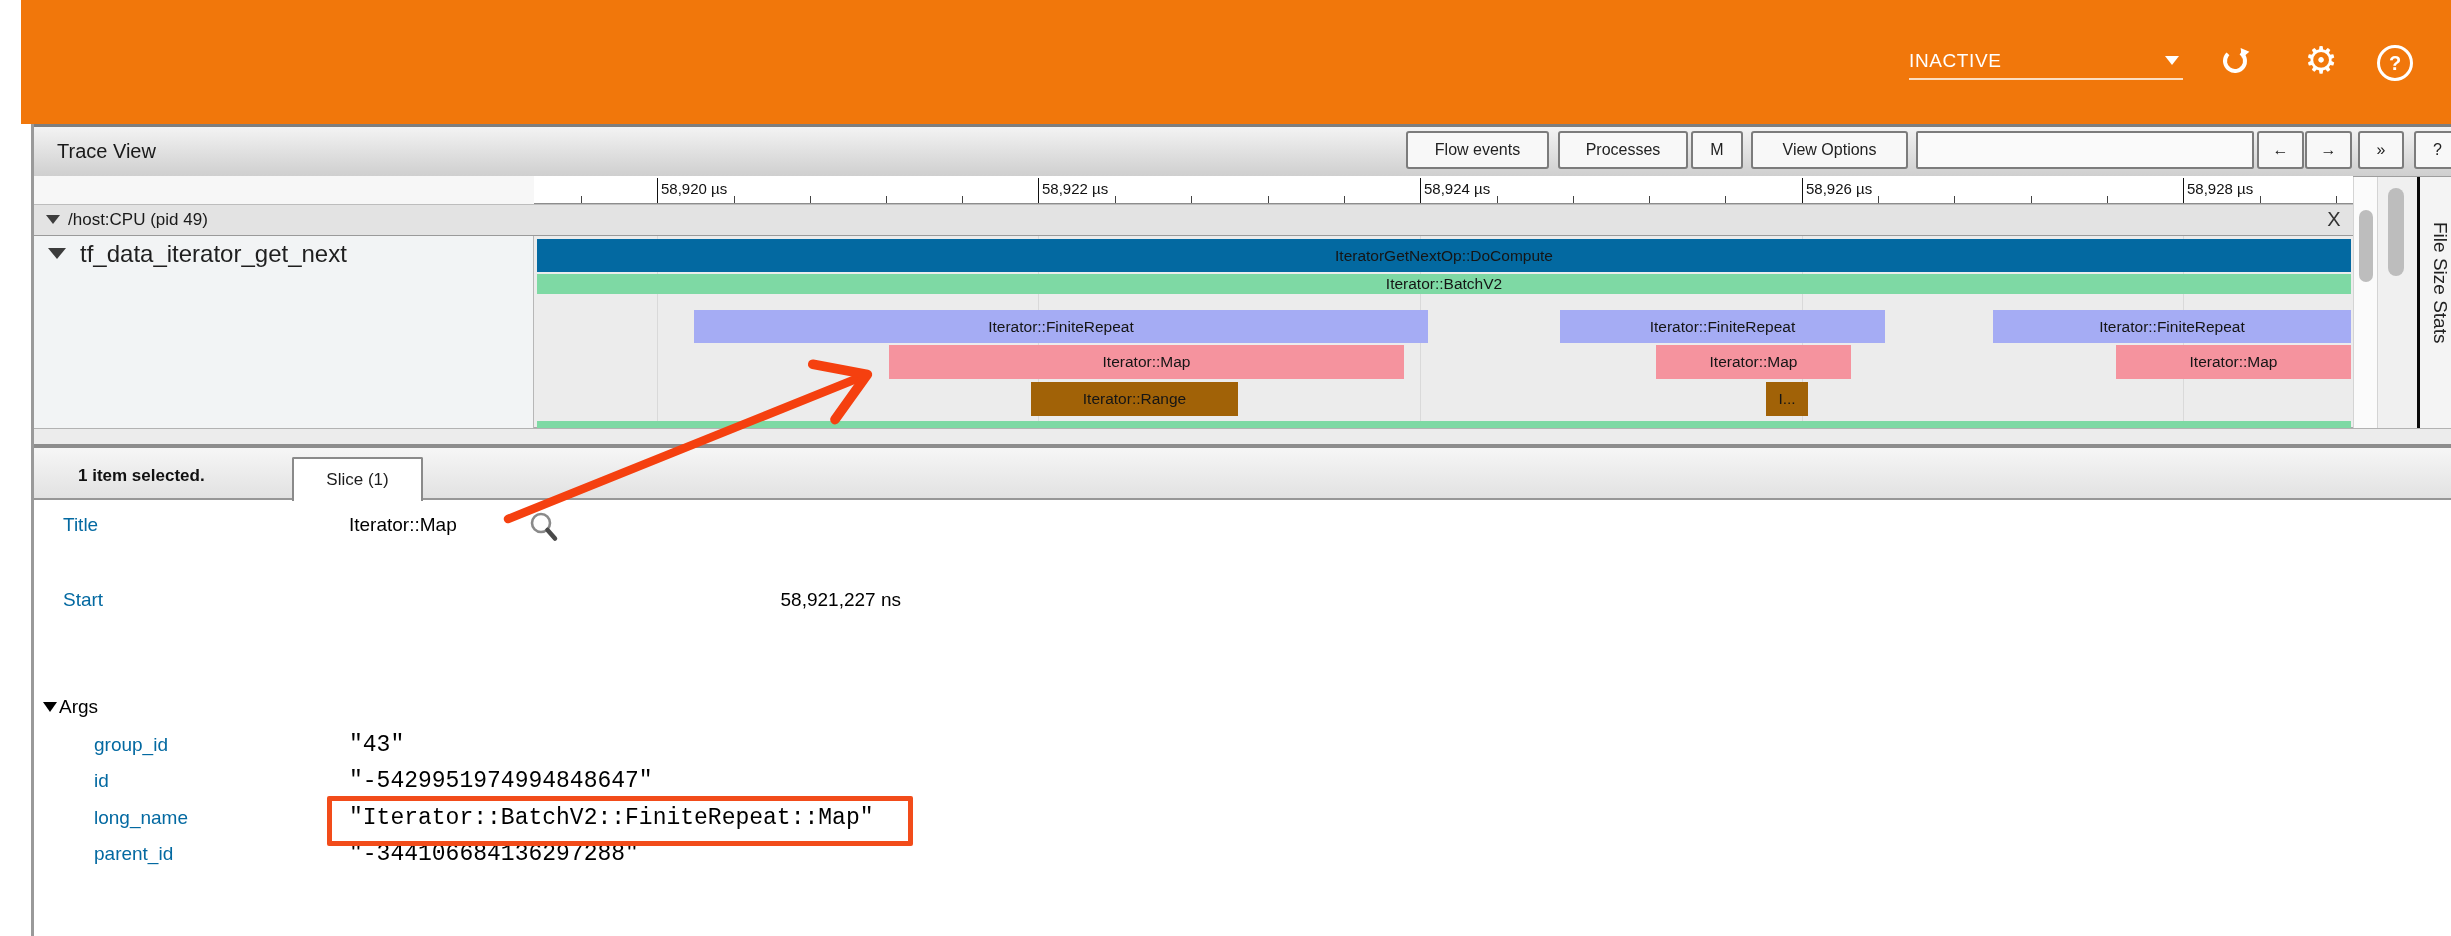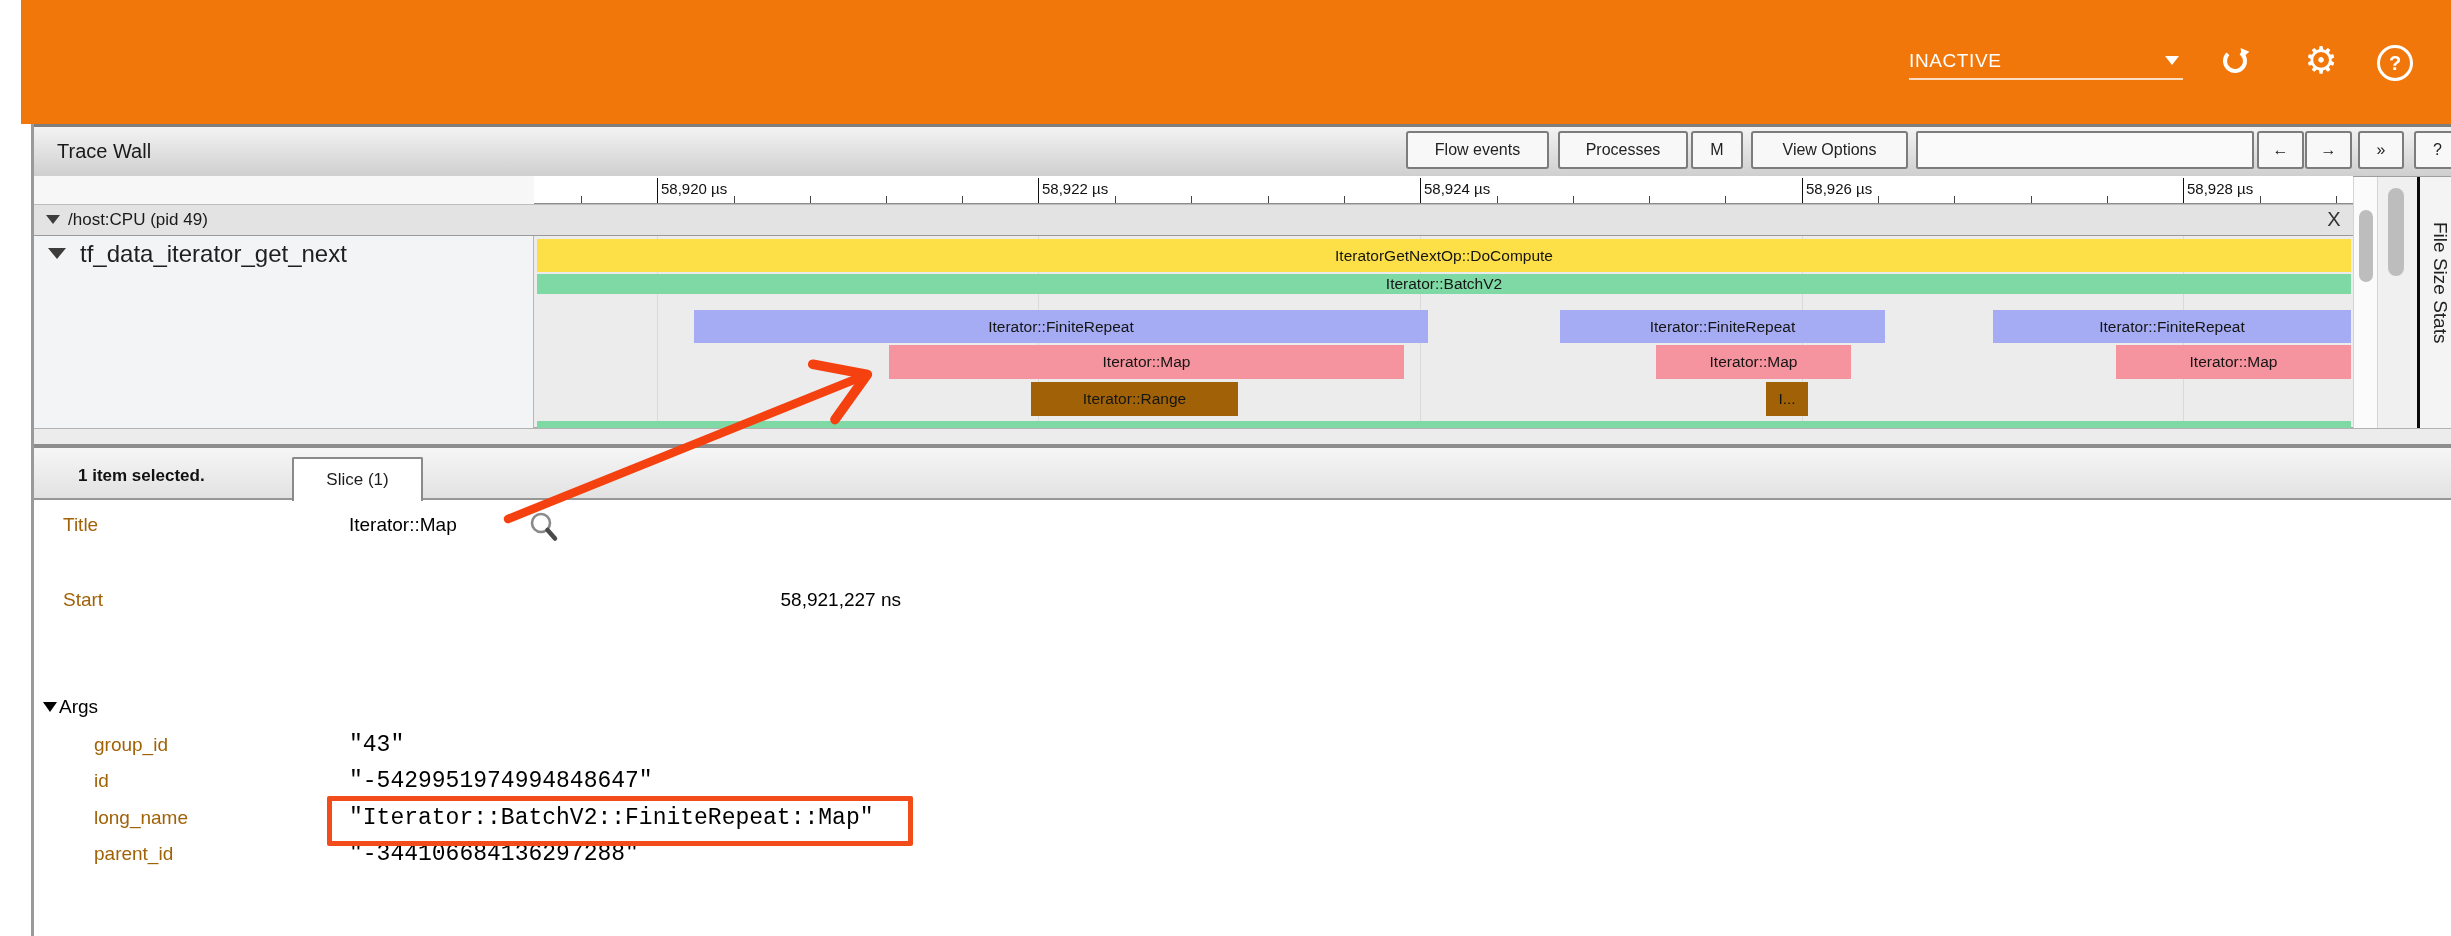--- a/index.html
+++ b/index.html
@@ -48,21 +48,21 @@
   .xbtn{left:2300px;top:206px;width:26px;height:26px;font-size:20px;color:#333;
         display:flex;align-items:center;justify-content:center;cursor:pointer;}
 
   
   .names-panel{left:13px;top:236px;width:500px;height:192px;background:#f2f4f5;border-right:1px solid #b7b7b7;box-sizing:border-box;}
   .track-label{left:59px;top:240px;font-size:24px;color:#1f1f1f;}
   .timeline{left:513px;top:236px;width:1819px;height:192px;background:#ececec;border-bottom:1px solid #a9a9a9;box-sizing:border-box;}
   .gridline{position:absolute;top:236px;width:1px;height:192px;background:#d9d9d9;}
   .bar{position:absolute;font-size:15.5px;color:#151515;display:flex;align-items:center;
        justify-content:center;overflow:hidden;white-space:nowrap;cursor:pointer;}
-  .c-magenta{background:#fde047;} .c-green{background:#7ED9A4;} .c-blue{background:#A5ACF4;}
+  .c-magenta{background:#0369a1;} .c-green{background:#7ED9A4;} .c-blue{background:#A5ACF4;}
   .c-pink{background:#F5939E;} .c-lightgreen{background:#a16207;}
 
   
   .gut1{left:2332px;top:177px;width:24px;height:251px;background:#fbfbfb;border-left:1px solid #d4d4d4;}
   .gut2{left:2356px;top:177px;width:40px;height:251px;background:#f0f0f0;border-left:1px solid #d4d4d4;}
   .thumb{position:absolute;background:#bdbdbd;border-radius:8px;cursor:pointer;}
   .blackline{left:2396px;top:177px;width:3px;height:251px;background:#0a0a0a;}
   .fss{left:2399px;top:177px;width:41px;height:251px;background:#f4f4f4;cursor:pointer;}
   .fss-label{left:2408px;top:222px;font-size:19px;color:#222;writing-mode:vertical-rl;}
 
@@ -71,21 +71,21 @@
            border-top:1px solid #b2b2b2;border-bottom:4px solid #8d8d8d;box-sizing:border-box;}
 
   
   .dband{left:13px;top:448px;width:2427px;height:52px;background:linear-gradient(#f6f6f6,#e2e2e2);
          border-bottom:2px solid #979797;box-sizing:border-box;}
   .dsummary{left:57px;top:466px;font-size:17px;font-weight:bold;color:#111;}
   .dtab{left:271px;top:457px;width:131px;height:44px;background:#fff;border:2px solid #8a8a8a;border-bottom:none;
         border-radius:2px 2px 0 0;font-size:17px;display:flex;align-items:center;justify-content:center;
         box-sizing:border-box;cursor:pointer;}
   .drow{position:absolute;left:13px;width:1200px;height:28px;display:flex;align-items:center;}
-  .dlabel{position:absolute;left:29px;font-size:19px;color:#a16207;}
+  .dlabel{position:absolute;left:29px;font-size:19px;color:#0369a1;}
   .dvalue{position:absolute;left:315px;font-size:19px;color:#000;}
   .dnum{position:absolute;left:315px;width:552px;text-align:right;font-size:19px;color:#000;}
   .dmono{position:absolute;left:315px;font-size:23px;font-family:"Liberation Mono","DejaVu Sans Mono",monospace;color:#000;}
   .arg-label{left:60px;}
   .args-tri{position:absolute;left:9px;top:9px;width:0;height:0;border-left:7px solid transparent;
             border-right:7px solid transparent;border-top:10px solid #000;cursor:pointer;}
   .args-word{position:absolute;left:25px;font-size:19px;color:#000;}
 
   
   .hlbox{left:306px;top:796px;width:586px;height:50px;border:5px solid #F24C1A;border-radius:2px;
@@ -113,21 +113,21 @@
     <div class="abs tb-icon" style="left:2356px;top:45px;">
       <div class="help-circle">?</div>
     </div>
   </div>
 
   <div class="abs p-top"></div>
   <div class="abs p-left"></div>
   <div class="abs p-right"></div>
 
   <div class="abs toolbar"></div>
-  <div class="abs tv-title">Trace Wall</div>
+  <div class="abs tv-title">Trace View</div>
   <div class="tbtn" style="left:1385px;width:143px;">Flow events</div>
   <div class="tbtn" style="left:1537px;width:130px;">Processes</div>
   <div class="tbtn" style="left:1670px;width:52px;">M</div>
   <div class="tbtn" style="left:1730px;width:157px;">View Options</div>
   <input class="abs search" value="" style="">
   <div class="tbtn" style="left:2236px;width:47px;">←</div>
   <div class="tbtn" style="left:2284px;width:47px;">→</div>
   <div class="tbtn" style="left:2337px;width:46px;">»</div>
   <div class="tbtn" style="left:2393px;width:47px;">?</div>
 

